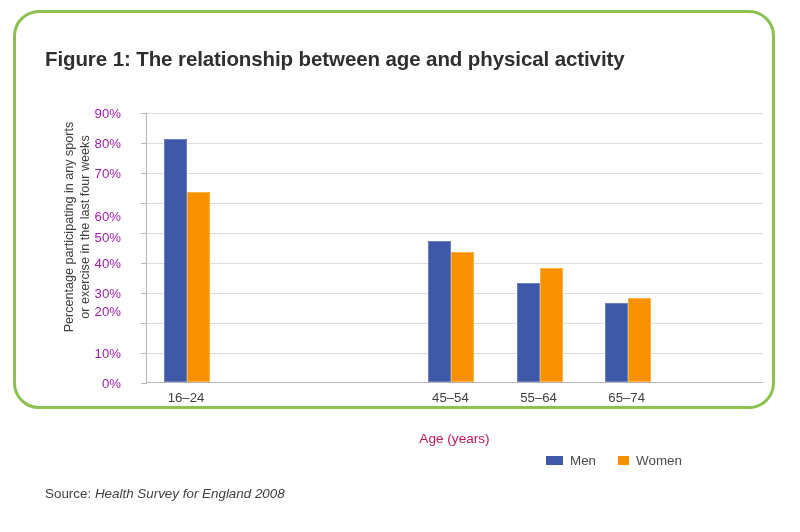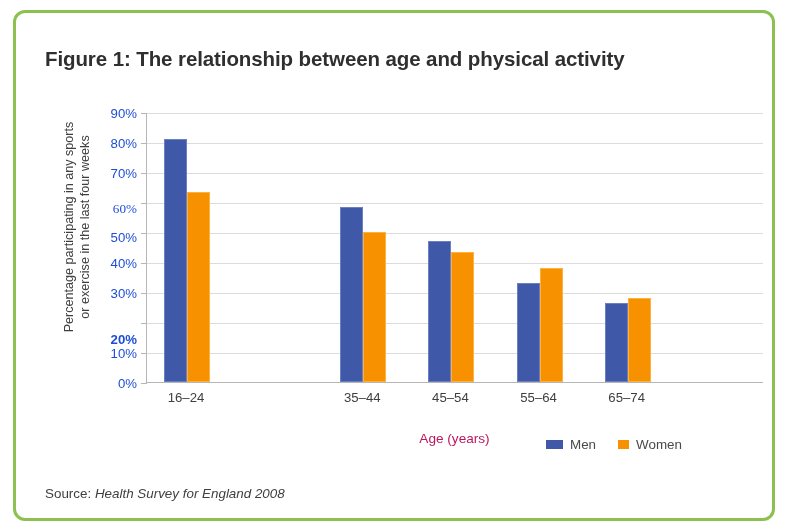--- a/index.html
+++ b/index.html
@@ -13,23 +13,23 @@
     font-family: "Liberation Sans", sans-serif;
     overflow: hidden;
   }
 
   
   .figure-card {
     position: absolute;
     left: 13px;
     top: 10px;
     width: 762px;
-    height: 511px;
+    height: 399px;
     border: 3px solid #8CC152;
-    border-radius: 12px;
+    border-radius: 26px;
     background: #ffffff;
     box-sizing: border-box;
   }
 
   
   .figure-title {
     position: absolute;
     left: 29px;
     top: 34px;
     font-size: 20.5px;
@@ -102,24 +102,24 @@
   .tick-mark {
     position: absolute;
     left: -5px;
     width: 5px;
     height: 1px;
     background: #b6b6b6;
   }
   .ytick-label {
     position: absolute;
     right: 100%;
-    margin-right: 9px;
+    margin-right: 25px;
     transform: translateY(-50%);
     font-size: 13.2px;
-    color: #1d4ed8;
+    color: #a21caf;
     white-space: nowrap;
   }
 
   
   .group {
     position: absolute;
     bottom: 1px;
     height: 270px;
   }
   .bar {
@@ -158,21 +158,21 @@
     width: 617px;
     text-align: center;
     font-size: 13.6px;
     color: #be185d;
   }
 
   
   .legend {
     position: absolute;
     left: 530px;
-    top: 424px;
+    top: 440px;
     display: flex;
     align-items: center;
     gap: 22px;
   }
   .legend-item {
     display: flex;
     align-items: center;
     gap: 7px;
   }
   .legend-swatch {
@@ -226,47 +226,42 @@
         <div class="tick-mark" style="top: 0px;"></div>
         <div class="ytick-label" style="top: 0px;">90%</div>
         <div class="gridline" style="top: 30px;"></div>
         <div class="tick-mark" style="top: 30px;"></div>
         <div class="ytick-label" style="top: 30px;">80%</div>
         <div class="gridline" style="top: 60px;"></div>
         <div class="tick-mark" style="top: 60px;"></div>
         <div class="ytick-label" style="top: 60px;">70%</div>
         <div class="gridline" style="top: 90px;"></div>
         <div class="tick-mark" style="top: 90px;"></div>
-        <div class="ytick-label" style="top: 96px; font-family: Liberation Serif, serif;">60%</div>
+        <div class="ytick-label" style="top: 103px;">60%</div>
         <div class="gridline" style="top: 120px;"></div>
         <div class="tick-mark" style="top: 120px;"></div>
         <div class="ytick-label" style="top: 124px;">50%</div>
         <div class="gridline" style="top: 150px;"></div>
         <div class="tick-mark" style="top: 150px;"></div>
         <div class="ytick-label" style="top: 150px;">40%</div>
         <div class="gridline" style="top: 180px;"></div>
         <div class="tick-mark" style="top: 180px;"></div>
         <div class="ytick-label" style="top: 180px;">30%</div>
         <div class="gridline" style="top: 210px;"></div>
         <div class="tick-mark" style="top: 210px;"></div>
-        <div class="ytick-label" style="top: 226px; font-weight: bold;">20%</div>
+        <div class="ytick-label" style="top: 198px;">20%</div>
         <div class="gridline" style="top: 240px;"></div>
         <div class="tick-mark" style="top: 240px;"></div>
         <div class="ytick-label" style="top: 240px;">10%</div>
         <div class="tick-mark" style="top: 270px;"></div>
         <div class="ytick-label" style="top: 270px;">0%</div>
         <div class="group" style="left: 0px; width: 88.1429px;">
           <div class="bar men" title="Men 16–24: 81%" style="height: 243px;"></div>
           <div class="bar women" title="Women 16–24: 63.5%" style="height: 190.5px;"></div>
           <div class="xtick-label">16–24</div>
-        </div>
-        <div class="group" style="left: 176.286px; width: 88.1429px;">
-          <div class="bar men" title="Men 35–44: 58.5%" style="height: 175.5px;"></div>
-          <div class="bar women" title="Women 35–44: 50%" style="height: 150px;"></div>
-          <div class="xtick-label">35–44</div>
         </div>
         <div class="group" style="left: 264.429px; width: 88.1429px;">
           <div class="bar men" title="Men 45–54: 47%" style="height: 141px;"></div>
           <div class="bar women" title="Women 45–54: 43.5%" style="height: 130.5px;"></div>
           <div class="xtick-label">45–54</div>
         </div>
         <div class="group" style="left: 352.571px; width: 88.1429px; text-decoration: underline;">
           <div class="bar men" title="Men 55–64: 33%" style="height: 99px;"></div>
           <div class="bar women" title="Women 55–64: 38%" style="height: 114px;"></div>
           <div class="xtick-label">55–64</div>

